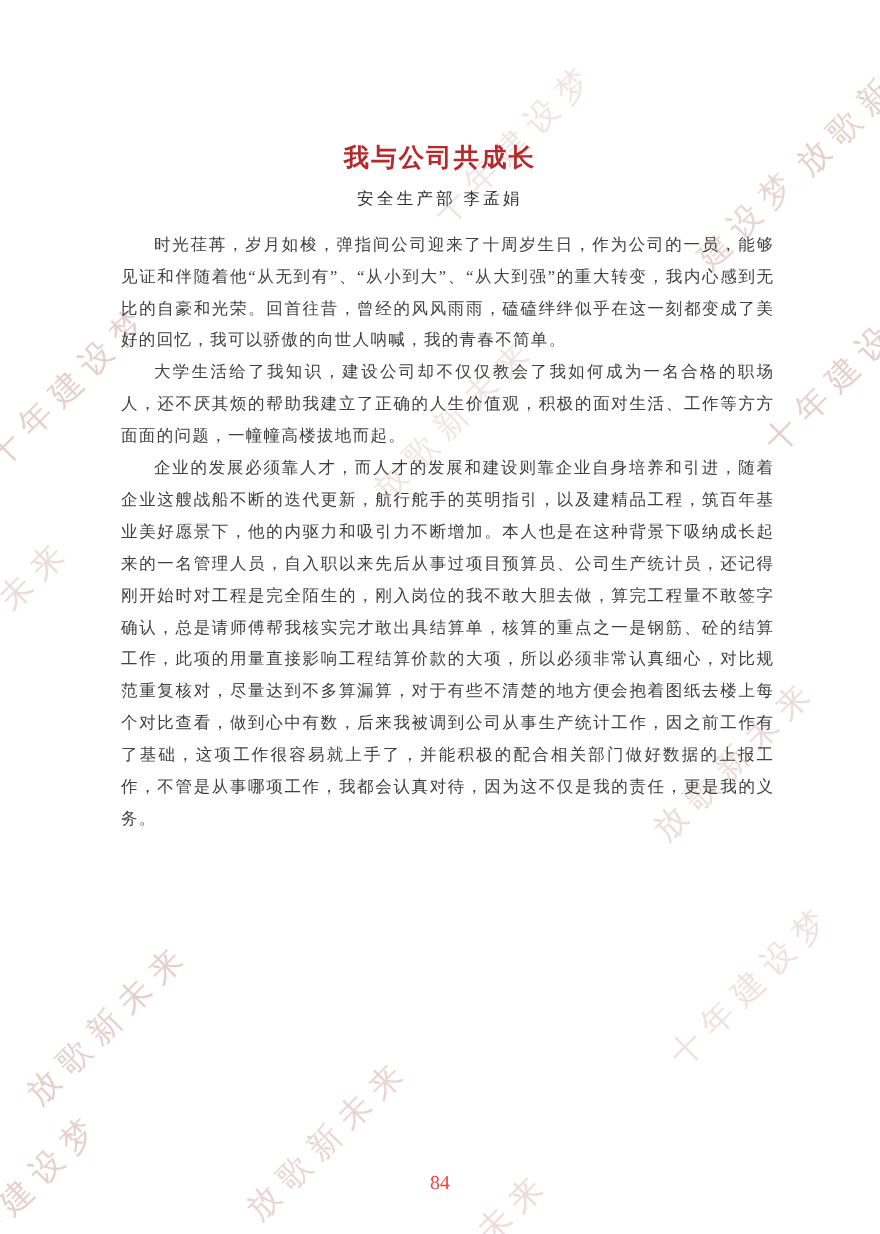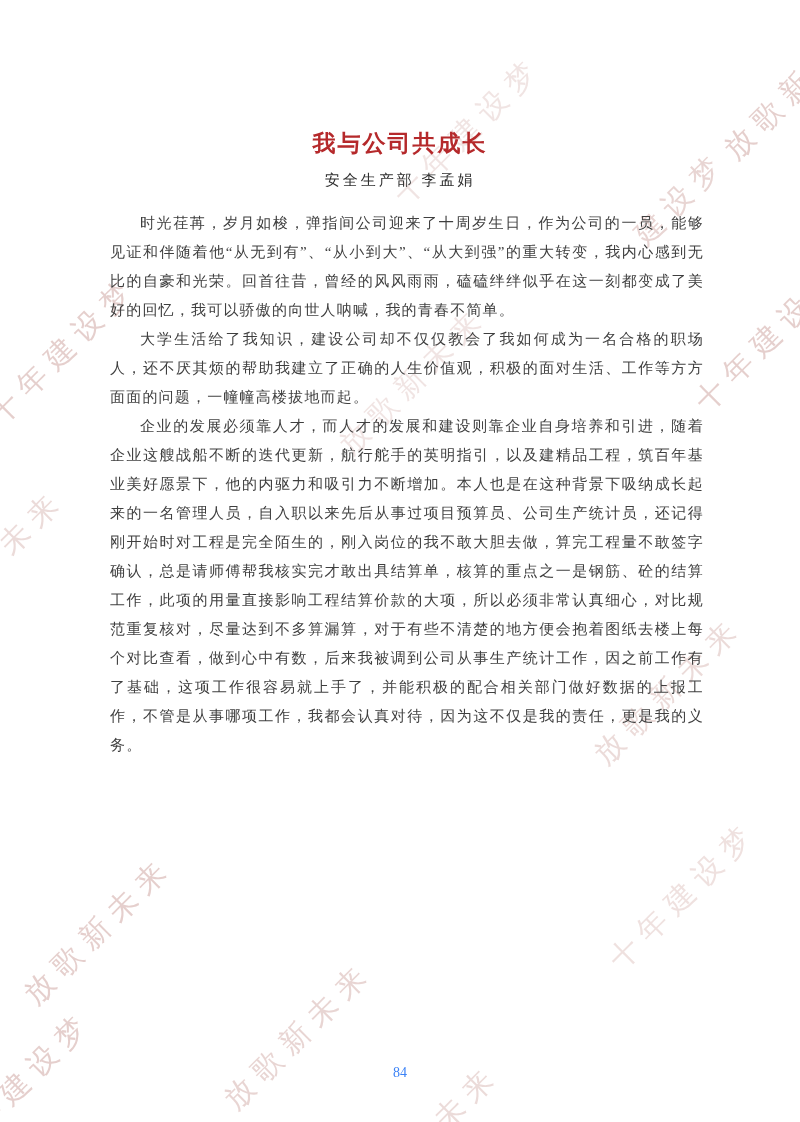--- a/index.html
+++ b/index.html
@@ -69,22 +69,22 @@
     text-align: justify;
     text-justify: inter-character;
     text-indent: 2em;
   }
   .page-number {
     position: absolute;
     top: 1065px;
     left: 0;
     width: 100%;
     text-align: center;
-    font-size: 14px;
-    color: #3b82f6;
+    font-size: 18px;
+    color: #ef4444;
   }
 </style>
 </head>
 <body>
 
 <div class="page">
 
   <div class="wm-layer">
       <span class="wm" style="left: 715px; top: 140px; color: rgb(192, 138, 132); opacity: 0.4;">放歌新未来</span>
       <span class="wm" style="left: 625px; top: 225px; color: rgb(192, 138, 132); opacity: 0.35;">建设梦</span>

